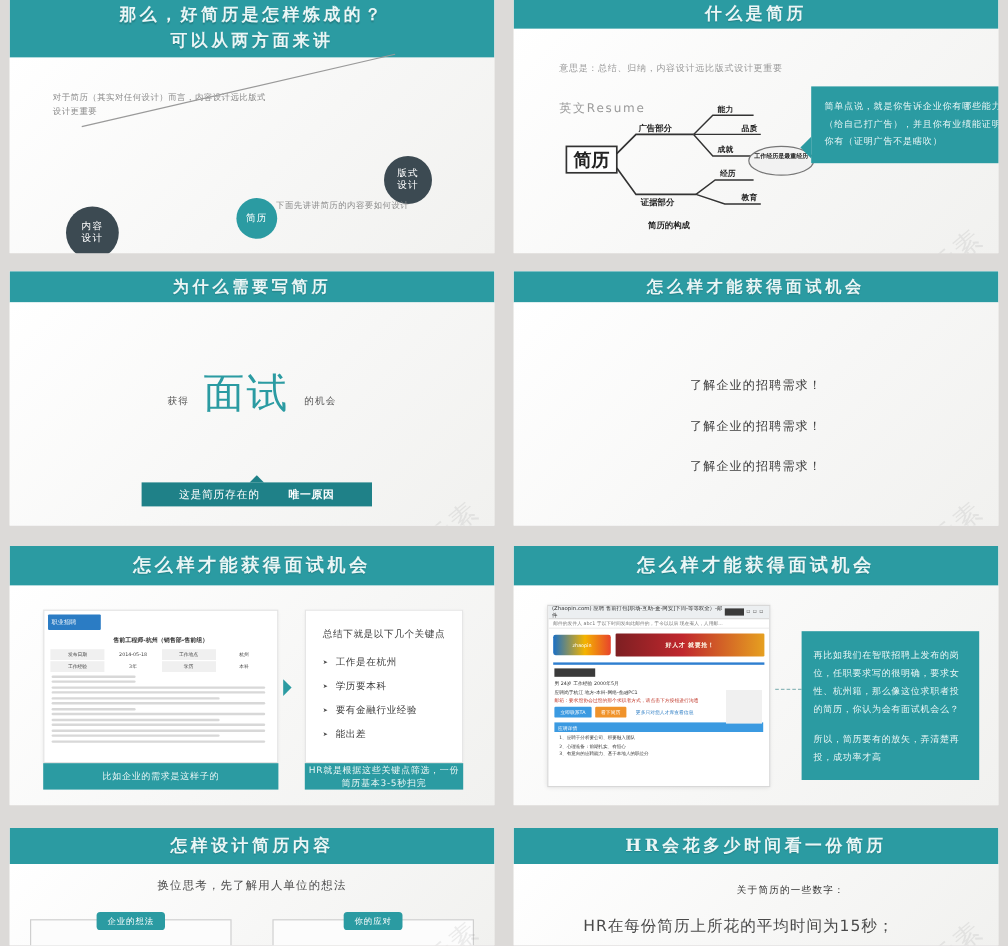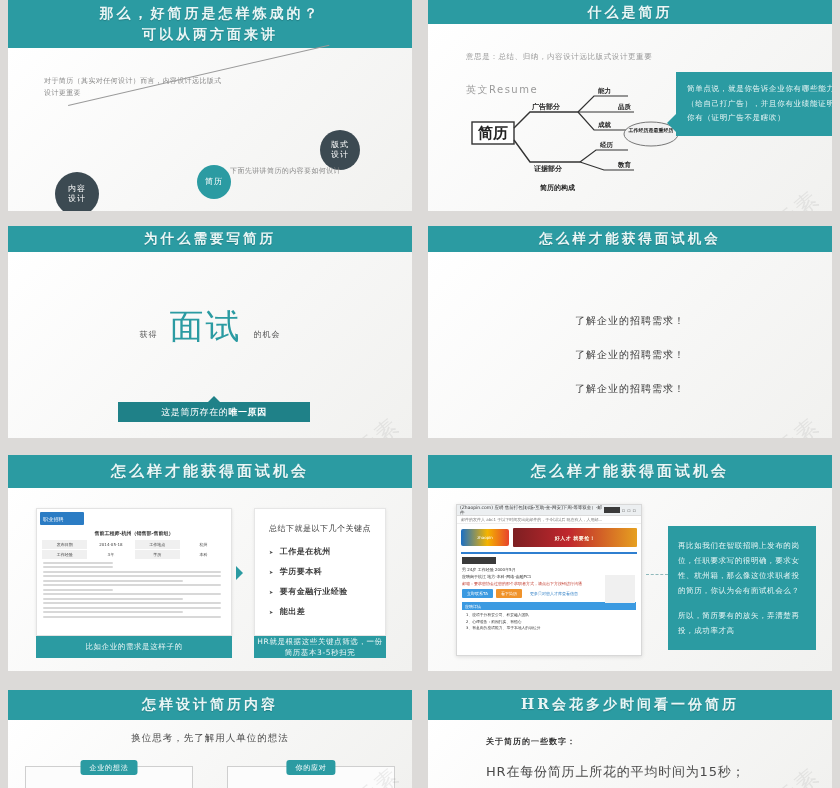--- a/index.html
+++ b/index.html
@@ -93,31 +93,31 @@
     border:9px solid transparent; border-right-color:#2b9ba2; border-left:0;
   }
   .s2 .callout { left:228px; top:48px; width:170px; }
 
   
   .s3body { height:186px; }
   .s3 .bigrow { position:absolute; left:0; right:0; top:60px; text-align:center;
     display:flex; align-items:flex-end; justify-content:center; gap:12px; }
   .s3 .sm { font-size:8px; color:#555; letter-spacing:1px; padding-bottom:6px; }
   .s3 .big { font-size:34px; color:#2b9ba2; letter-spacing:2px; line-height:1;
-    font-family:Liberation Mono, monospace; }
+    font-family:Liberation Serif, serif; }
   .ribbon {
     position:absolute; left:110px; top:150px; width:192px; height:20px;
     background:#1f8188; color:#fff; font-size:9px; letter-spacing:.6px;
     display:flex; align-items:center; justify-content:center;
   }
   .ribbon:before {
     content:""; position:absolute; left:90px; top:-6px;
     border:6px solid transparent; border-bottom-color:#1f8188; border-top:0;
   }
-  .ribbon b { font-weight:700; }
+  .ribbon b { font-weight:700;padding-left:24px; }
 
   
   .s4body { height:186px; }
   .s4 .lines { position:absolute; left:0; right:0; top:62px; text-align:center; }
   .s4 .lines div { font-size:10px; color:#3b3b3b; letter-spacing:1px; margin-bottom:20px;
     font-family:"DejaVu Serif","Liberation Serif",serif; }
 
   
   .s5body { height:183px; }
   .doc {
@@ -140,21 +140,21 @@
     display:flex; align-items:center; justify-content:center; text-align:center;
     letter-spacing:.6px; line-height:1.5;
   }
   .s5 .cap1 { left:28px; top:148px; width:196px; height:22px; }
   .panel {
     position:absolute; background:#fff; border:1px solid #e6e6e6;
     box-shadow:0 1px 3px rgba(0,0,0,.08);
   }
   .s5 .p2 { left:246px; top:20px; width:132px; height:128px; }
   .s5 .p2 .ttl { font-size:8px; color:#3a3a3a; text-align:center; margin-top:14px; letter-spacing:.5px; }
-  .s5 .p2 ul { list-style:none; margin:12px 0 12px 14px;font-weight:bold; }
+  .s5 .p2 ul { list-style:none; margin:12px 0 12px 14px; }
   .s5 .p2 li { font-size:8px; color:#3a3a3a; margin-bottom:9px; letter-spacing:.5px; }
   .s5 .p2 li:before { content:"\27A4"; font-size:5px; color:#4a4a4a; margin-right:6px; vertical-align:middle; }
   .s5 .cap2 { left:246px; top:148px; width:132px; height:22px; }
   .arrowR {
     position:absolute; left:228px; top:78px;
     border:7px solid transparent; border-left-color:#2b9ba2; border-right:0;
   }
 
   
   .s6body { height:183px; }
@@ -195,21 +195,21 @@
   .s7body { height:68px; }
   .s7 .sub { text-align:center; font-size:9.5px; color:#4a4a4a; padding-top:12px; letter-spacing:1px; }
   .s7 .boxes { position:absolute; left:0; right:0; top:46px; display:flex; justify-content:space-around; }
   .s7 .bx { position:relative; width:168px; height:30px; border:1px solid #cfcfcf; background:#fcfcfc; }
   .s7 .tag { position:absolute; left:50%; top:-7px; transform:translateX(-50%);
     background:#2b9ba2; color:#fff; font-size:7px; padding:2.5px 9px; border-radius:3px;
     letter-spacing:.8px; white-space:nowrap; }
 
   
   .s8body { height:68px; }
-  .s8 .l1 { font-size:8px; font-weight:700; color:#333; padding:16px 0 0 58px; letter-spacing:1px; }
+  .s8 .l1 { font-size:8px; font-weight:400; color:#333; padding:16px 0 0 58px; letter-spacing:1px;text-align:center; }
   .s8 .l2 { font-size:13px; color:#4a4a4a; padding:16px 0 0 58px; letter-spacing:.8px; }
 </style>
 </head>
 <body>
 
 <div class="page">
 
   <div class="slide col-l row1 s1">
     <div class="hdr">
       <span>那么，好简历是怎样炼成的？</span>

